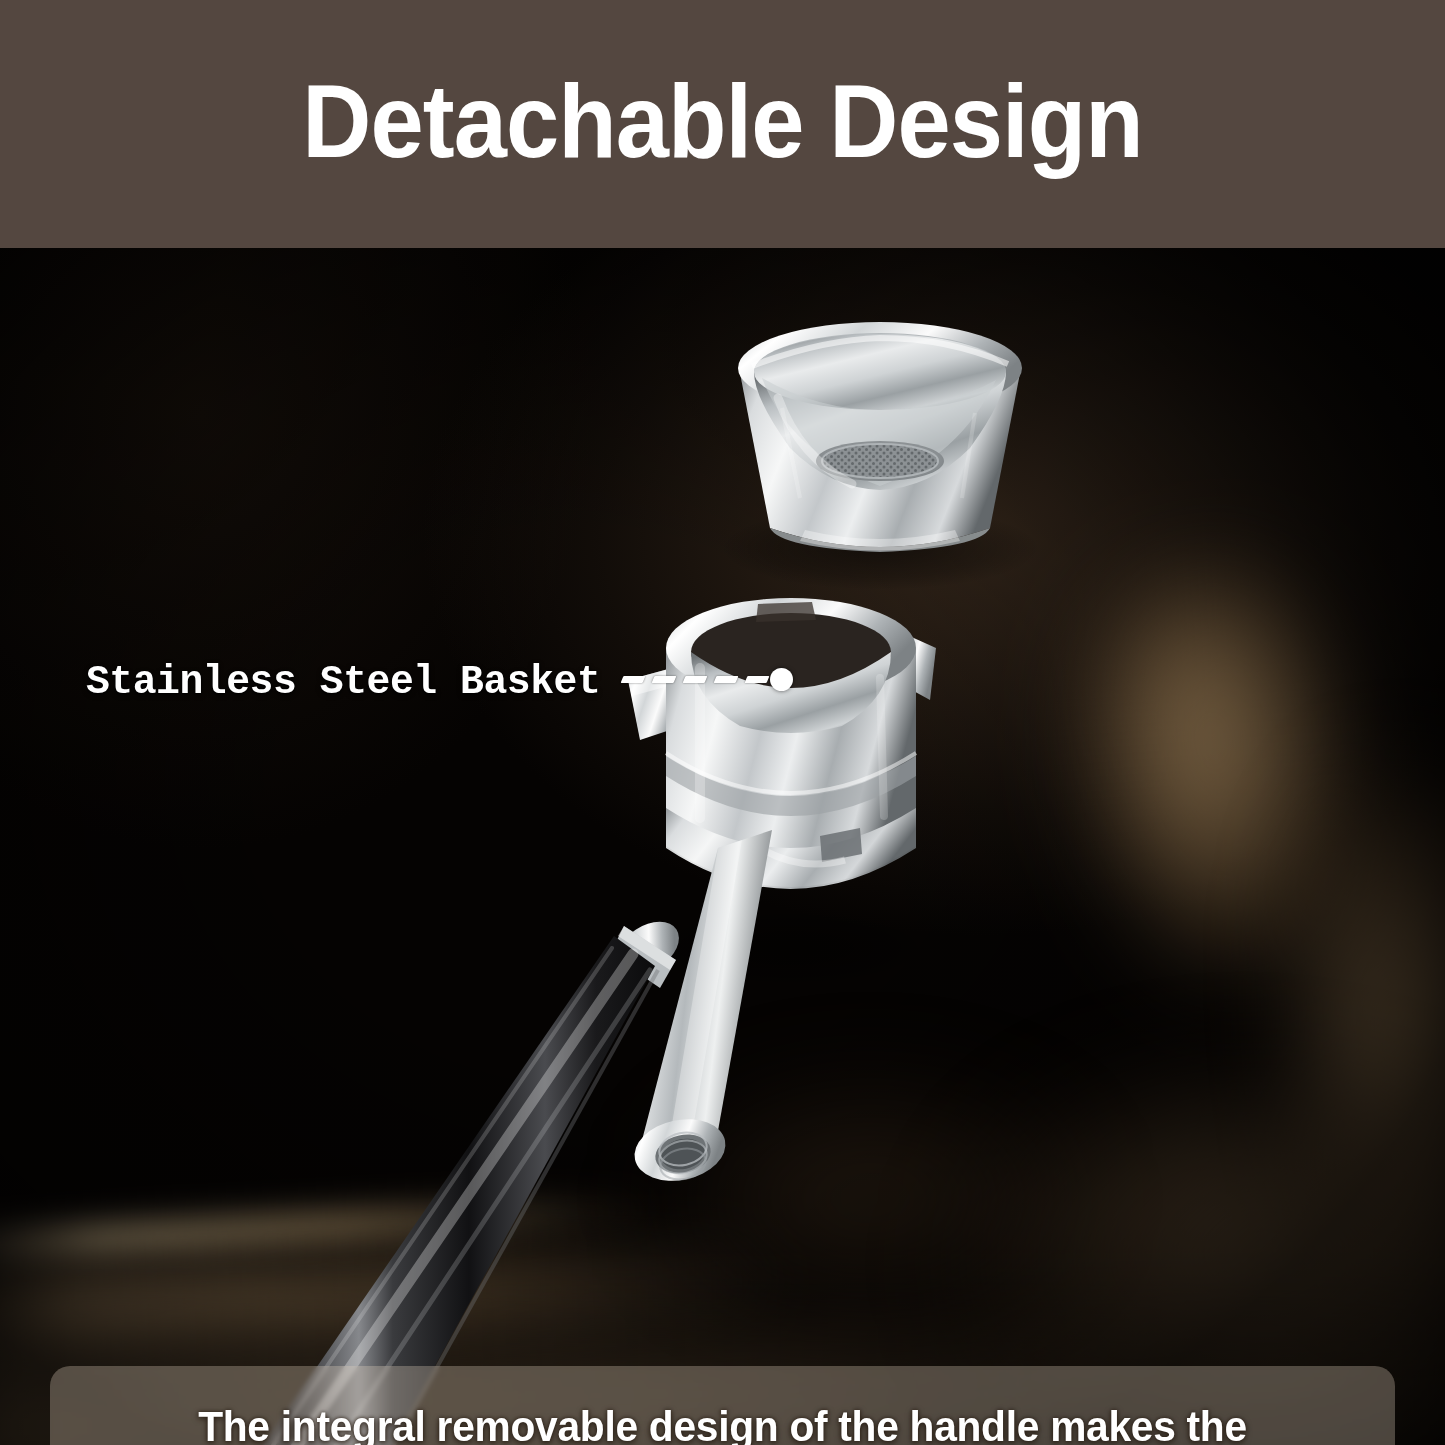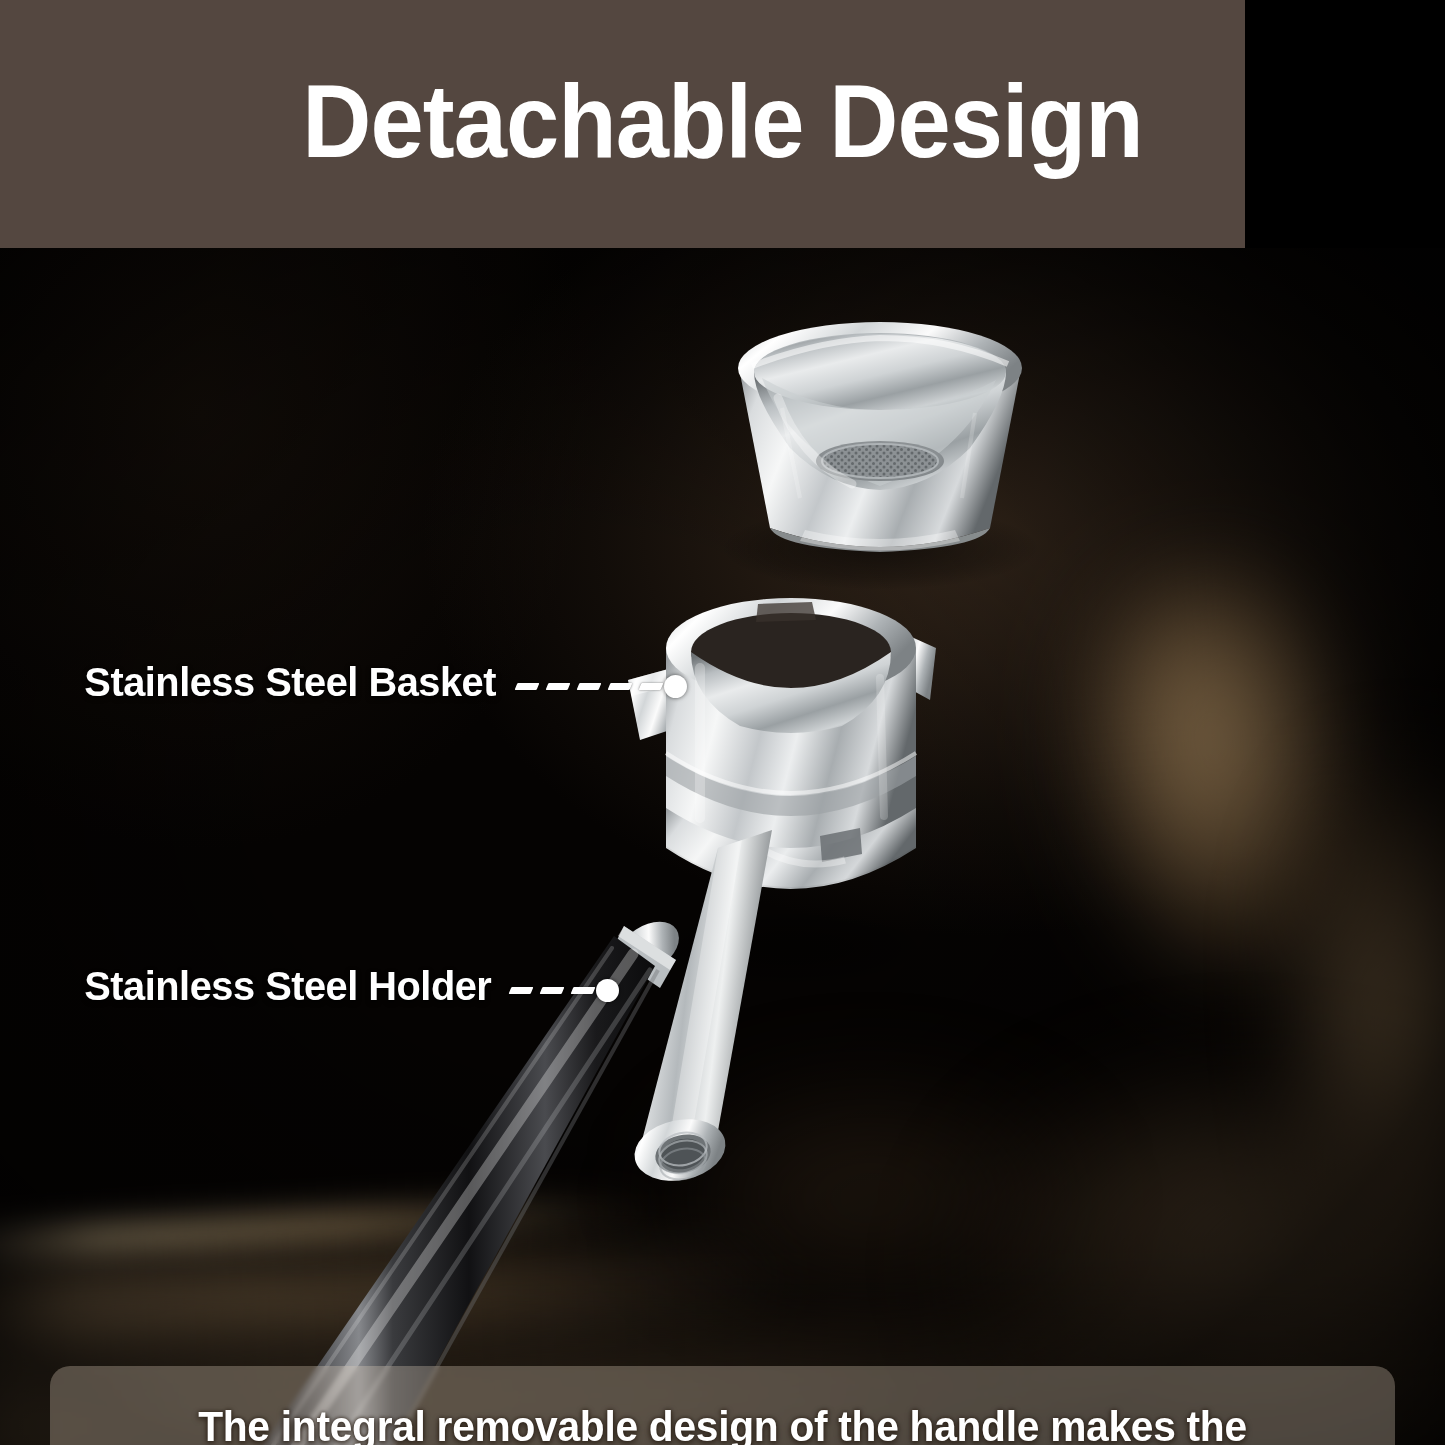--- a/index.html
+++ b/index.html
@@ -13,21 +13,21 @@
     height: 1445px;
     overflow: hidden;
     font-family: "Liberation Sans", "DejaVu Sans", sans-serif;
     background: #000;
   }
 
   
   #header-band {
     position: absolute;
     left: 0; top: 0;
-    width: 1245px;
+    width: 1445px;
     height: 248px;
     background: #544740;
     z-index: 40;
   }
   #header-title {
     position: absolute;
     left: 0; top: 0;
     width: 1445px;
     height: 248px;
     display: flex;
@@ -137,23 +137,24 @@
     width: 1445px;
     height: 1197px;
     z-index: 10;
   }
 
   
   .callout {
     position: absolute;
     z-index: 30;
     display: flex;
-    align-items: flex-end;
+    align-items: flex-start;
     white-space: nowrap;
     pointer-events: auto;
+    font-family: Liberation Mono, monospace;
   }
   .callout-label {
     color: #ffffff;
     font-weight: bold;
     font-size: 41px;
     letter-spacing: -0.5px;
     transform: scaleX(0.97);
     text-shadow: 0 0 3px rgba(0,0,0,0.9), 0 2px 5px rgba(0,0,0,0.85);
     line-height: 1;
   }
@@ -409,31 +410,20 @@
           <i class="dash"></i>
             <i class="dash"></i>
             <i class="dash"></i>
             <i class="dash"></i>
             <i class="dash"></i>
         </span>
         <span class="dot"></span>
       </span>
     </div>
 
-    <div class="callout" id="callout-holder">
-      <span class="callout-label">Stainless Steel Holder</span>
-      <span class="leader">
-        <span class="dash-run">
-          <i class="dash"></i>
-            <i class="dash"></i>
-            <i class="dash"></i>
-        </span>
-        <span class="dot"></span>
-      </span>
-    </div>
 
 
     <div id="caption-panel">
       <div id="caption-text">The integral removable design of the handle makes the stainless steel filter easier to clean. Without sharp edges, the installation is simple, easy and quick, which can save a lot of time</div>
     </div>
   </div>
 
   <div id="header-band">
     <div id="header-title">Detachable Design</div>
   </div>

